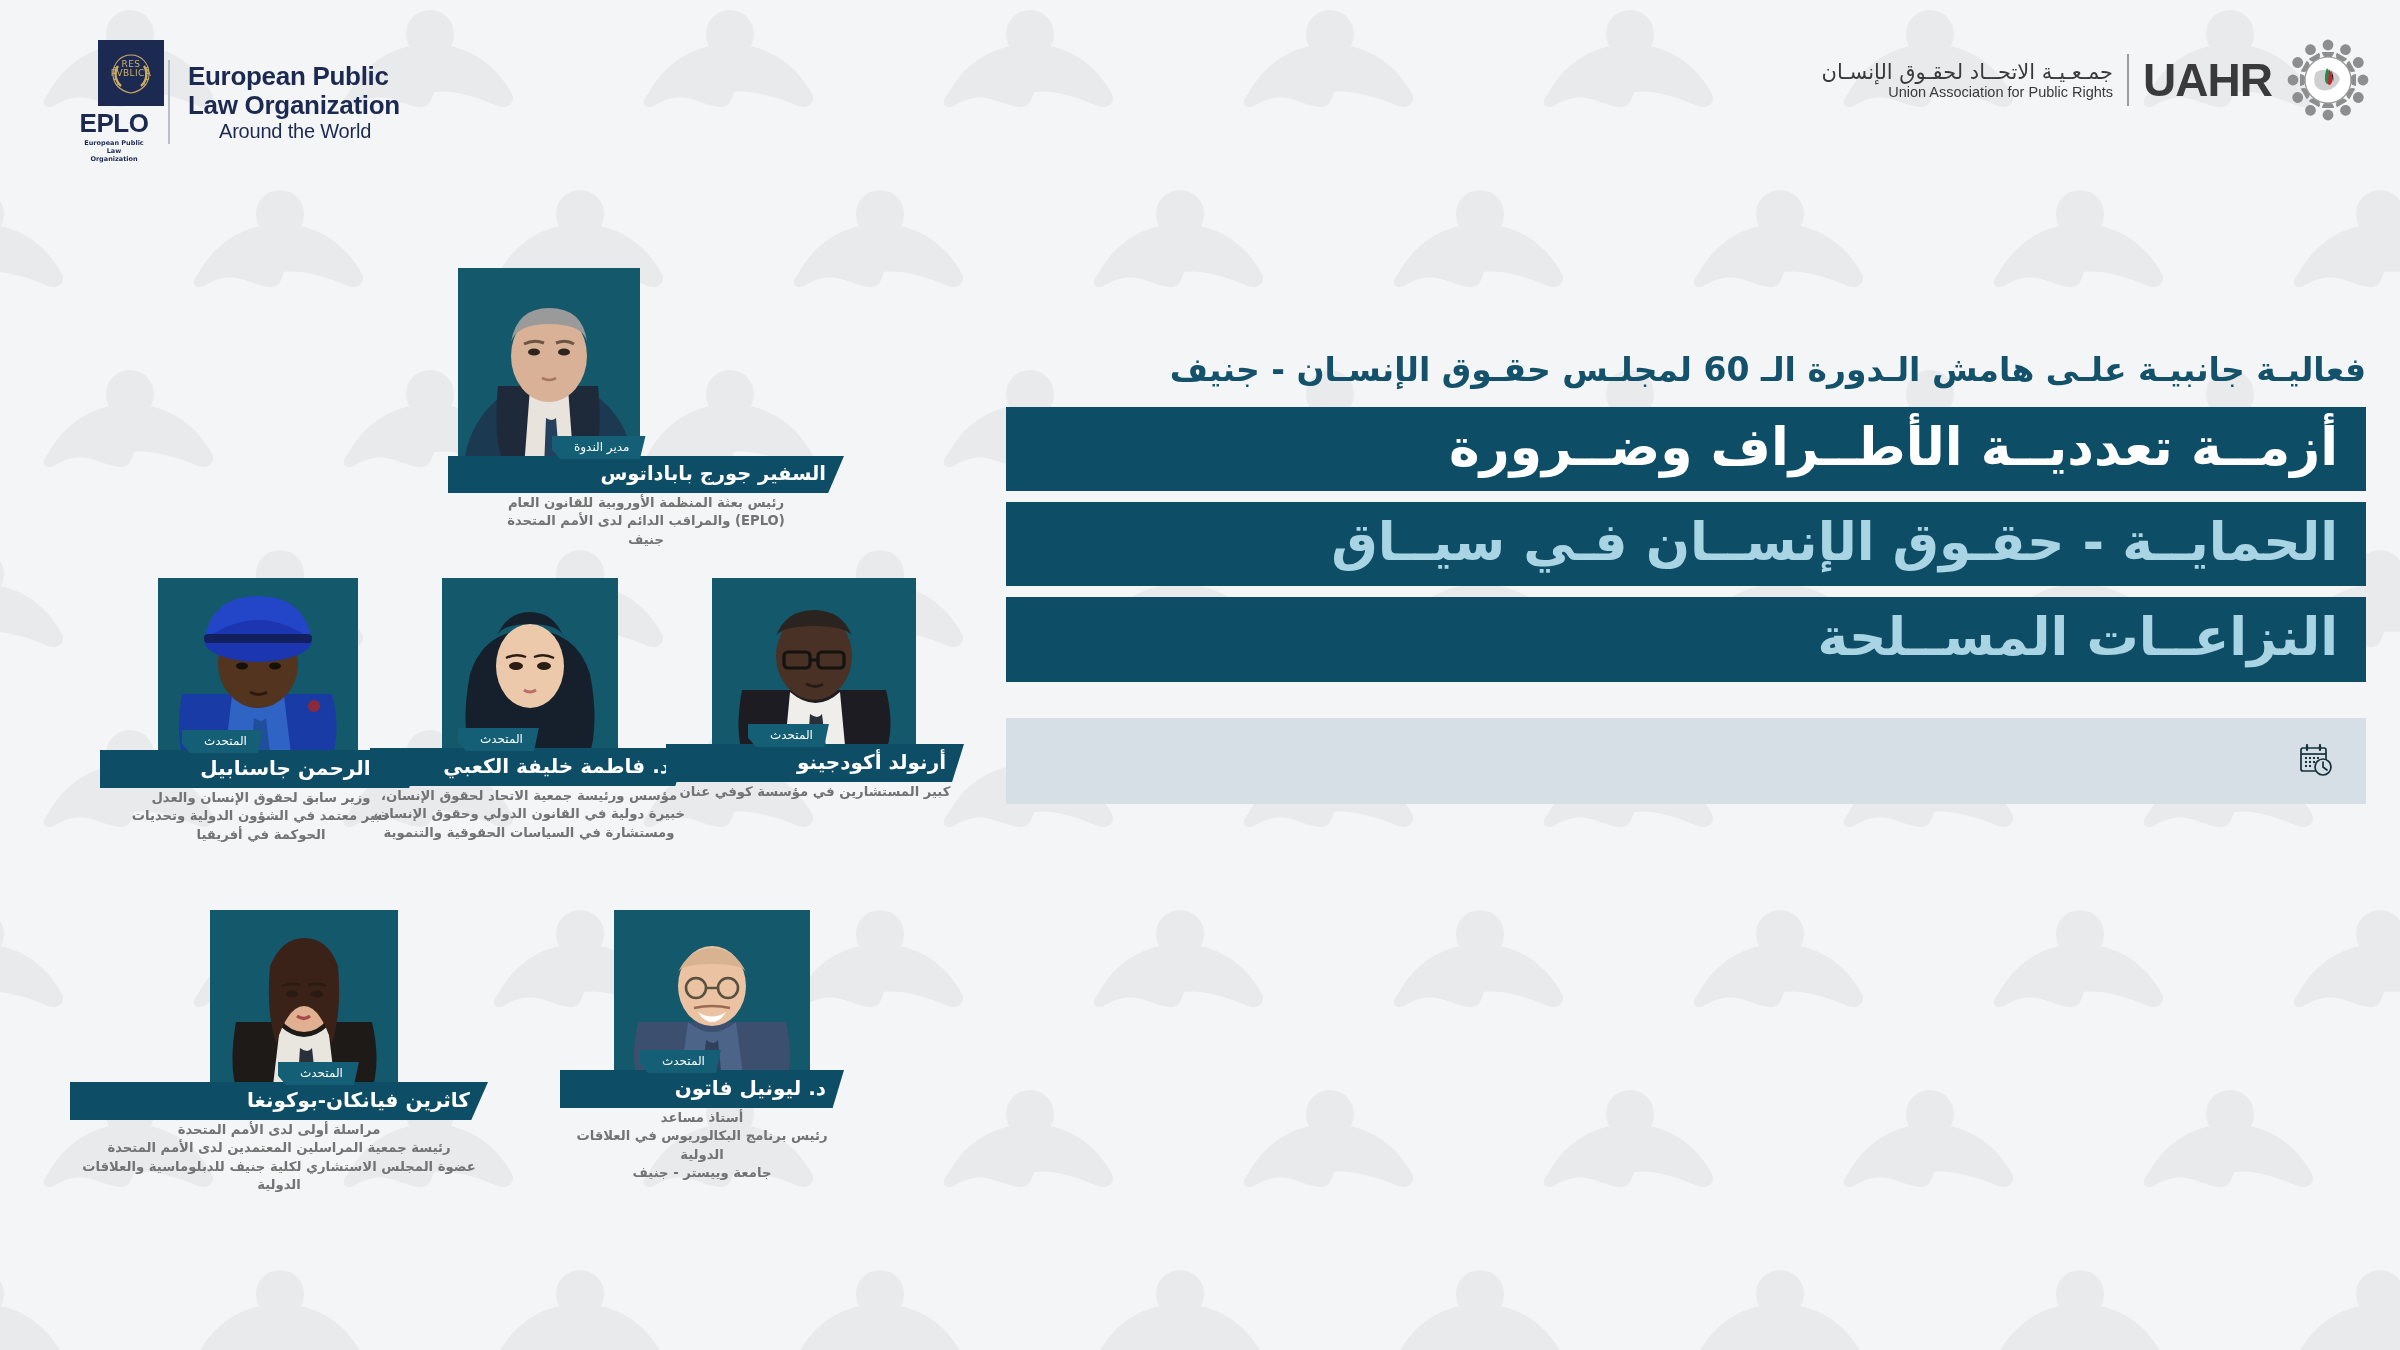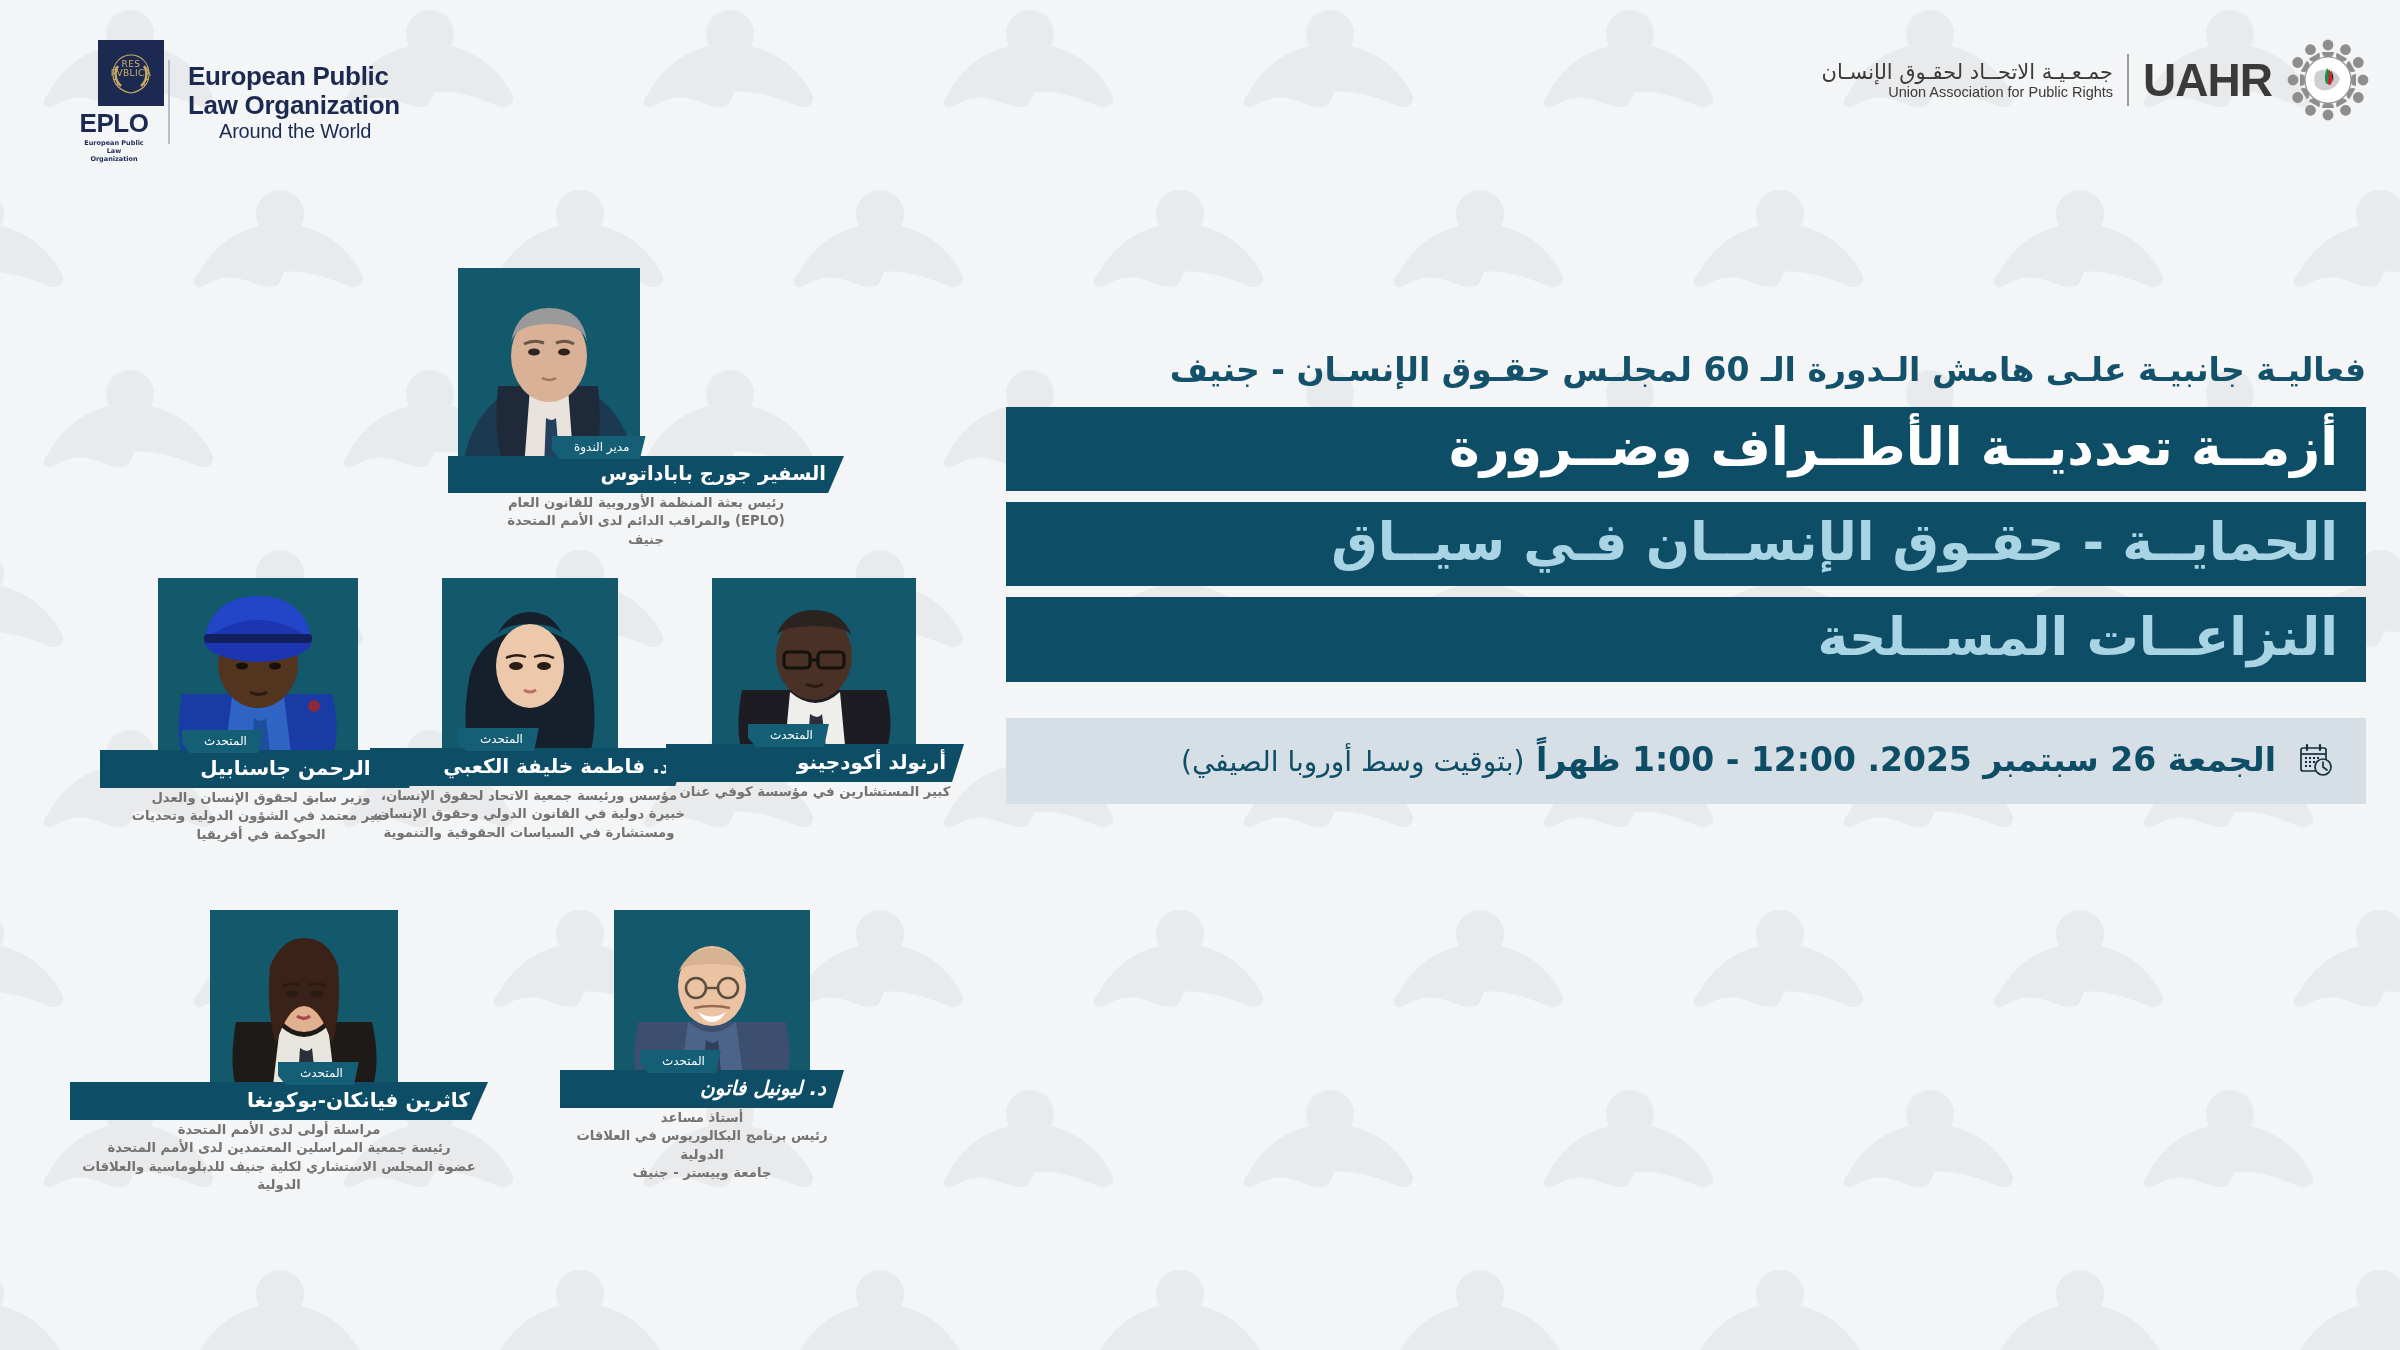--- a/index.html
+++ b/index.html
@@ -134,21 +134,21 @@
 
   #sp5 { left:70px; top:910px; width:418px; }
   #sp5 .photo { width:188px; height:184px; margin-left:140px; }
   #sp5 .role-ribbon { font-size:12px; margin-left:208px; }
   #sp5 .name-ribbon { font-size:20px; text-align:right; width:418px; }
   #sp5 .bio { font-size:13.2px; text-align:center; }
 
   #sp6 { left:560px; top:910px; width:284px; }
   #sp6 .photo { width:196px; height:172px; margin-left:54px; }
   #sp6 .role-ribbon { font-size:12px; margin-left:80px; }
-  #sp6 .name-ribbon { font-size:20px; text-align:right; width:284px;font-style:italic; }
+  #sp6 .name-ribbon { font-size:20px; text-align:right; width:284px; }
   #sp6 .bio { font-size:13.2px; text-align:center; }
 </style>
 </head>
 <body>
 
 <div id="bg-pattern">
   <svg viewBox="0 0 2400 1350" xmlns="http://www.w3.org/2000/svg" aria-hidden="true">
     <defs>
       <g id="av">
         <circle cx="0" cy="-26" r="24" fill="#e9eaec"></circle>
@@ -348,24 +348,20 @@
             <rect x="9" y="21" width="2" height="2"></rect>
               <rect x="13" y="21" width="2" height="2"></rect>
             <rect x="17" y="21" width="2" height="2"></rect>
               <rect x="9" y="25" width="2" height="2"></rect>
             <rect x="13" y="25" width="2" height="2"></rect>
           </g>
           <circle cx="27" cy="27" r="8" fill="#d6dfe5" stroke="#13303c" stroke-width="1.7"></circle>
           <path d="M27 22 v5 l4 3" stroke="#13303c" stroke-width="1.7" fill="none" stroke-linecap="round"></path>
         </svg>
       </div>
-      <div class="info-text">
-        <span>الجمعة 26 سبتمبر 2025. 12:00 - 1:00 ظهراً</span>
-        <span class="soft">(بتوقيت وسط أوروبا الصيفي)</span>
-      </div>
     </div>
   </div>
 </div>
 
 <div class="speaker" id="sp1">
   <div class="photo">
     <svg class="pimg" viewBox="0 0 182 200" preserveAspectRatio="xMidYMid slice" aria-hidden="true">
       <rect width="182" height="200" fill="#13586b"></rect>
       <ellipse cx="91" cy="208" rx="86" ry="96" fill="#1b3a52"></ellipse>
       <path d="M40 118 q-6 60 10 90 h82 q14 -34 8 -90 z" fill="#1e2a3a"></path>

